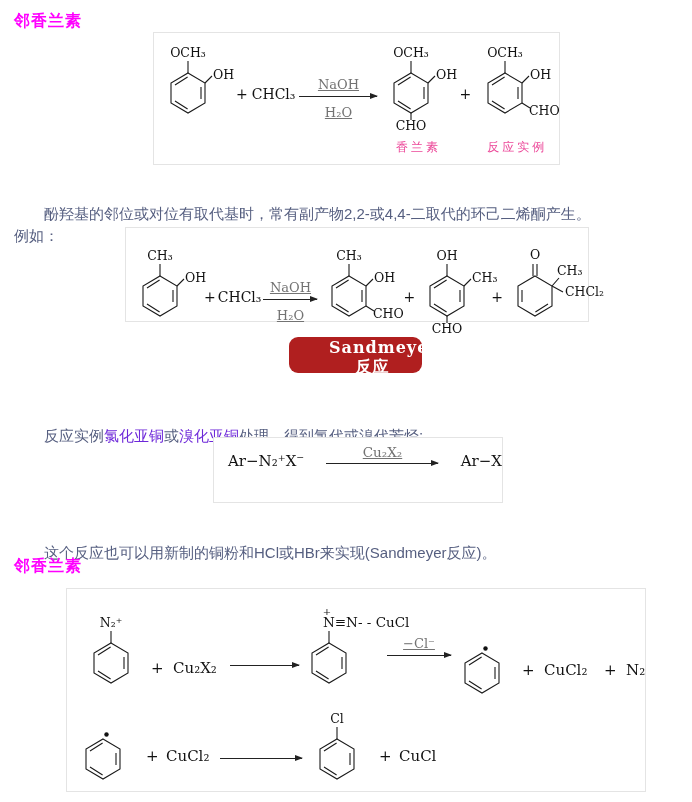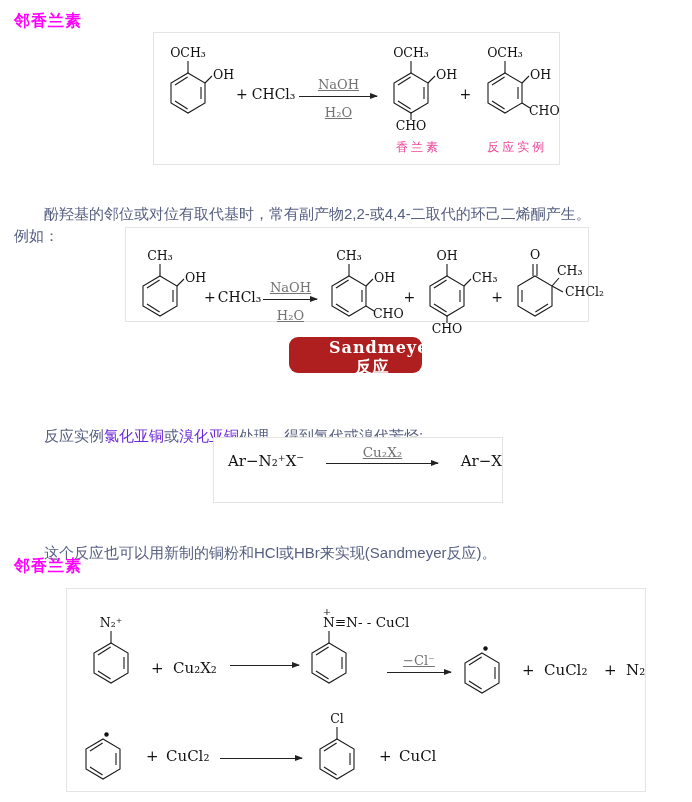--- a/index.html
+++ b/index.html
@@ -157,21 +157,21 @@
     <span class="fm fm15 abs" style="left:84px;top:70px">+</span>
     <span class="fm fm15 abs" style="left:106px;top:70px">Cu₂X₂</span>
     <div class="arr abs" style="left:163px;top:76px;width:69px"></div>
     <svg class="mol abs" style="left:232px;top:16px" width="150" height="84">
       <path d="M30 38 L47 48 L47 68 L30 78 L13 68 L13 48 Z"></path>
       <path d="M43 52 L43 64 M29.6 74 L17 66 M17 50 L29.6 42"></path>
       <path d="M30 38 L30 26"></path>
       <text x="28" y="10" text-anchor="middle" class="tiny">+</text>
       <text x="24" y="22" style="font-size:13.5px">N≡N- - CuCl</text>
     </svg>
-    <div class="rxa abs" style="left:320px;top:64px">
+    <div class="rxa abs" style="left:320px;top:47px">
       <span class="al">−Cl⁻</span>
       <div class="arr" style="width:64px"></div>
     </div>
     <svg class="mol abs" style="left:385px;top:26px" width="62" height="84">
       <path d="M30 38 L47 48 L47 68 L30 78 L13 68 L13 48 Z"></path>
       <path d="M43 52 L43 64 M29.6 74 L17 66 M17 50 L29.6 42"></path>
       <circle cx="33.5" cy="33.5" r="2.2" fill="#111" stroke="none"></circle>
     </svg>
     <span class="fm fm15 abs" style="left:455px;top:72px">+</span>
     <span class="fm fm15 abs" style="left:477px;top:72px">CuCl₂</span>

